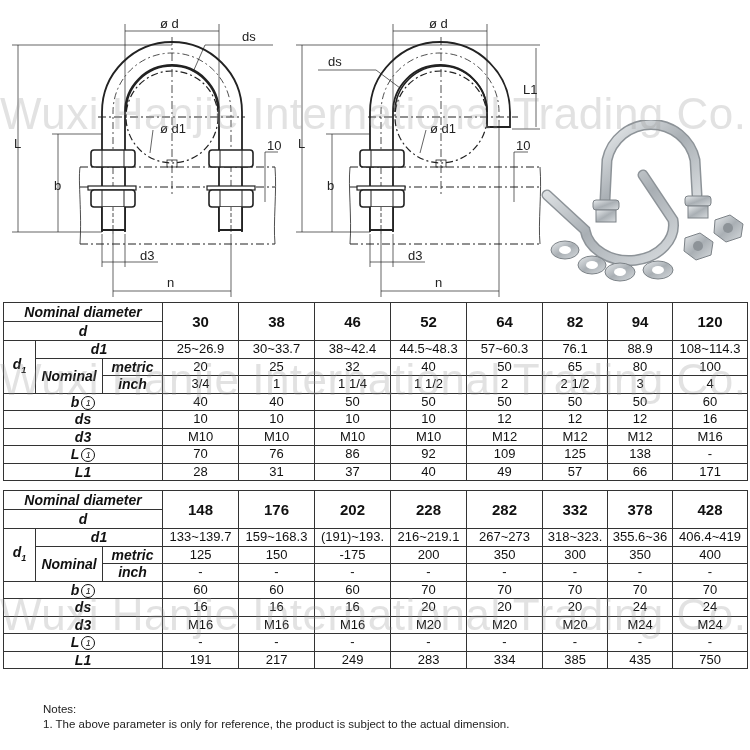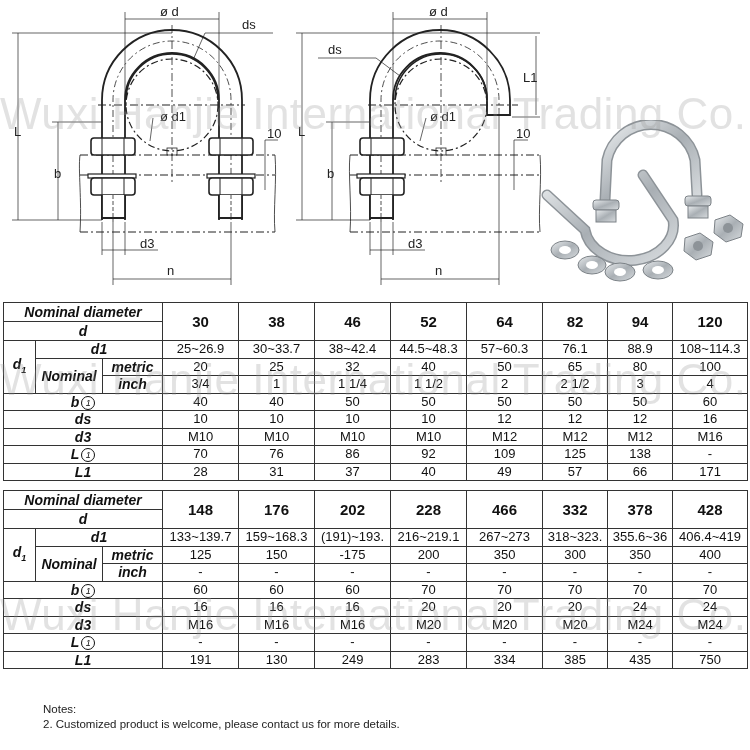--- a/index.html
+++ b/index.html
@@ -1,17 +1,17 @@
 <!DOCTYPE html>
 <html><head>
 <meta charset="utf-8">
 <style>
   html, body { margin: 0; padding: 0; background: #ffffff; }
   body { width: 750px; height: 750px; position: relative; overflow: hidden; font-family: "Liberation Sans", sans-serif; color: #111; }
-  .diagram { position: absolute; top: 0; }
+  .diagram { position: absolute; top: 12px; }
   .diagram svg { display: block; }
   .watermark { position: absolute; left: 0; top: 89px; width: 750px; font-size: 44px; letter-spacing: 0.5px; color: rgba(150,150,150,0.28); white-space: nowrap; font-family: "Liberation Sans", sans-serif; pointer-events: none; z-index: 5; }
   .watermark.t1 { top: 355px; }
   .watermark.t2 { top: 590px; }
   .photo { position: absolute; left: 535px; top: 120px; width: 215px; height: 165px; }
 
   table.spec { position: absolute; left: 3px; width: 744px; border-collapse: collapse; table-layout: fixed; font-size: 13px; }
   table.spec td { border: 1.5px solid #333; text-align: center; padding: 0; line-height: 16px; white-space: nowrap; overflow: hidden; }
   table.spec td.lbl { font-weight: bold; font-size: 14px; font-style: italic; }
   table.spec td.hdr { font-weight: bold; font-size: 15px; margin-top: 32px; }
@@ -330,21 +330,21 @@
       <col style="width:65px">
       <col style="width:75px">
   </colgroup>
   <tbody>
       <tr class="h1">
     <td class="lbl" colspan="3">Nominal diameter</td>
     <td class="hdr" rowspan="2">148</td>
     <td class="hdr" rowspan="2">176</td>
     <td class="hdr" rowspan="2">202</td>
     <td class="hdr" rowspan="2">228</td>
-    <td class="hdr" rowspan="2">466</td>
+    <td class="hdr" rowspan="2">282</td>
     <td class="hdr" rowspan="2">332</td>
     <td class="hdr" rowspan="2">378</td>
     <td class="hdr" rowspan="2">428</td>
   </tr>
   <tr class="h1">
     <td class="lbl" colspan="3">d</td>
   </tr>
   <tr class="r">
     <td class="lbl" rowspan="3"><span>d</span><sub>1</sub></td>
     <td class="lbl" colspan="2">d1</td>
@@ -420,31 +420,31 @@
     <td>-</td>
     <td>-</td>
     <td>-</td>
     <td>-</td>
     <td>-</td>
     <td>-</td>
   </tr>
   <tr class="r">
     <td class="lbl" colspan="3">L1</td>
     <td>191</td>
-    <td>130</td>
+    <td>217</td>
     <td>249</td>
     <td>283</td>
     <td>334</td>
     <td>385</td>
     <td>435</td>
     <td>750</td>
   </tr>
 </tbody>
   </table>
 
 <div class="watermark">Wuxi Hanjie International Trading Co.,Ltd</div>
 <div class="watermark t1">Wuxi Hanjie International Trading Co.,Ltd</div>
 <div class="watermark t2">Wuxi Hanjie International Trading Co.,Ltd</div>
 
 <div class="notes">
   <div>Notes:</div>
-  <div>2. Customized product is welcome, please contact us for more details.</div>
+  <div>1. The above parameter is only for reference, the product is subject to the actual dimension.</div>
 </div>
 
 </body></html>

